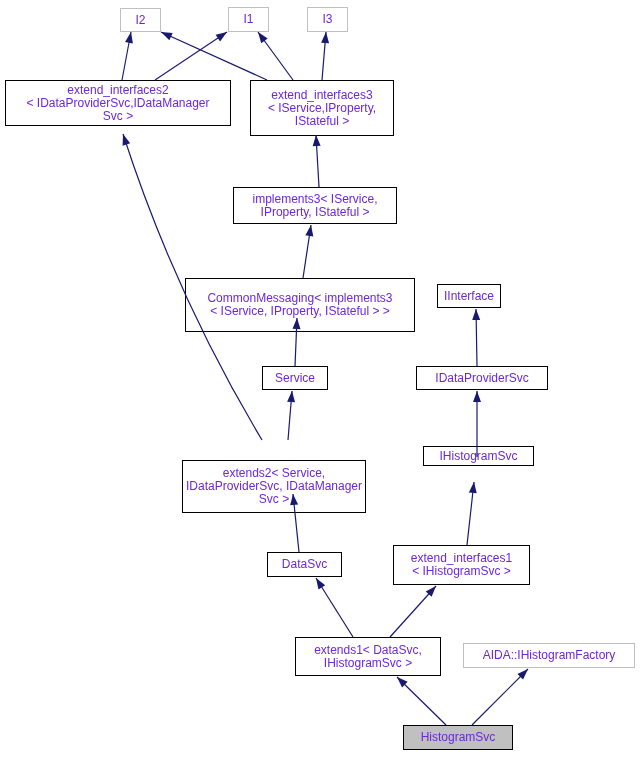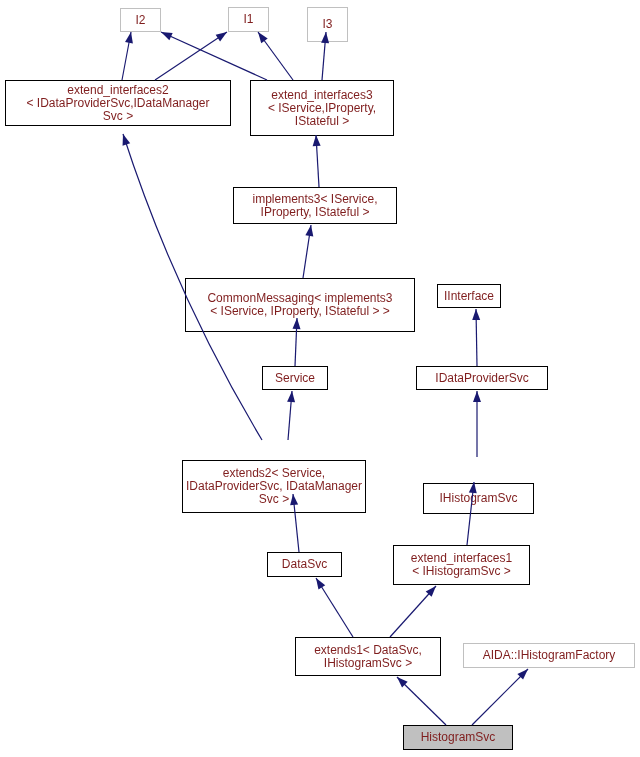--- a/index.html
+++ b/index.html
@@ -1,32 +1,32 @@
 <!DOCTYPE html>
 <html><head>
 <meta charset="utf-8">
 <style>
   html,body{margin:0;padding:0;background:#ffffff;}
   #graph{position:relative;width:640px;height:757px;background:#ffffff;overflow:hidden;
          font-family:"Liberation Sans", sans-serif;}
   .node{position:absolute;box-sizing:border-box;border:1px solid #000000;background:#ffffff;
         display:flex;align-items:center;justify-content:center;text-align:center;
-        font-size:12px;line-height:13px;color:#7f1d1d;white-space:pre-line;cursor:pointer;}
+        font-size:12px;line-height:13px;color:#6d28d9;white-space:pre-line;cursor:pointer;}
   .node.ext{border-color:#c0c0c0;cursor:default;}
   .node.current{background:#c0c0c0;border-color:#000000;cursor:default;font-weight:normal;}
   #edges{position:absolute;left:0;top:0;pointer-events:none;z-index:5;}
 </style>
 </head>
 <body>
 
 <div id="graph">
 
   <div class="node ext" style="left:120px;top:8px;width:41px;height:24px">I2</div>
   <div class="node ext" style="left:228px;top:7px;width:41px;height:25px">I1</div>
-  <div class="node ext" style="left:307px;top:7px;width:41px;height:35px">I3</div>
+  <div class="node ext" style="left:307px;top:7px;width:41px;height:25px">I3</div>
 
   <div class="node" style="left:5px;top:80px;width:226px;height:46px">extend_interfaces2
 &lt; IDataProviderSvc,IDataManager
 Svc &gt;</div>
   <div class="node" style="left:250px;top:80px;width:144px;height:56px">extend_interfaces3
 &lt; IService,IProperty,
 IStateful &gt;</div>
 
   <div class="node" style="left:233px;top:187px;width:164px;height:37px">implements3&lt; IService,
 IProperty, IStateful &gt;</div>
@@ -35,21 +35,21 @@
 &lt; IService, IProperty, IStateful &gt; &gt;</div>
 
   <div class="node" style="left:437px;top:284px;width:64px;height:24px">IInterface</div>
 
   <div class="node" style="left:262px;top:366px;width:66px;height:24px">Service</div>
   <div class="node" style="left:416px;top:366px;width:132px;height:24px">IDataProviderSvc</div>
 
   <div class="node" style="left:182px;top:460px;width:184px;height:53px">extends2&lt; Service,
 IDataProviderSvc, IDataManager
 Svc &gt;</div>
-  <div class="node" style="left:423px;top:483px;width:111px;height:31px">IHistogramSvc</div>
+  <div class="node" style="left:423px;top:446px;width:111px;height:20px">IHistogramSvc</div>
 
   <div class="node" style="left:267px;top:552px;width:75px;height:25px">DataSvc</div>
   <div class="node" style="left:393px;top:545px;width:137px;height:40px">extend_interfaces1
 &lt; IHistogramSvc &gt;</div>
 
   <div class="node" style="left:295px;top:637px;width:146px;height:39px">extends1&lt; DataSvc,
 IHistogramSvc &gt;</div>
   <div class="node ext" style="left:463px;top:643px;width:172px;height:25px">AIDA::IHistogramFactory</div>
 
   <div class="node current" style="left:403px;top:725px;width:110px;height:25px">HistogramSvc</div>

